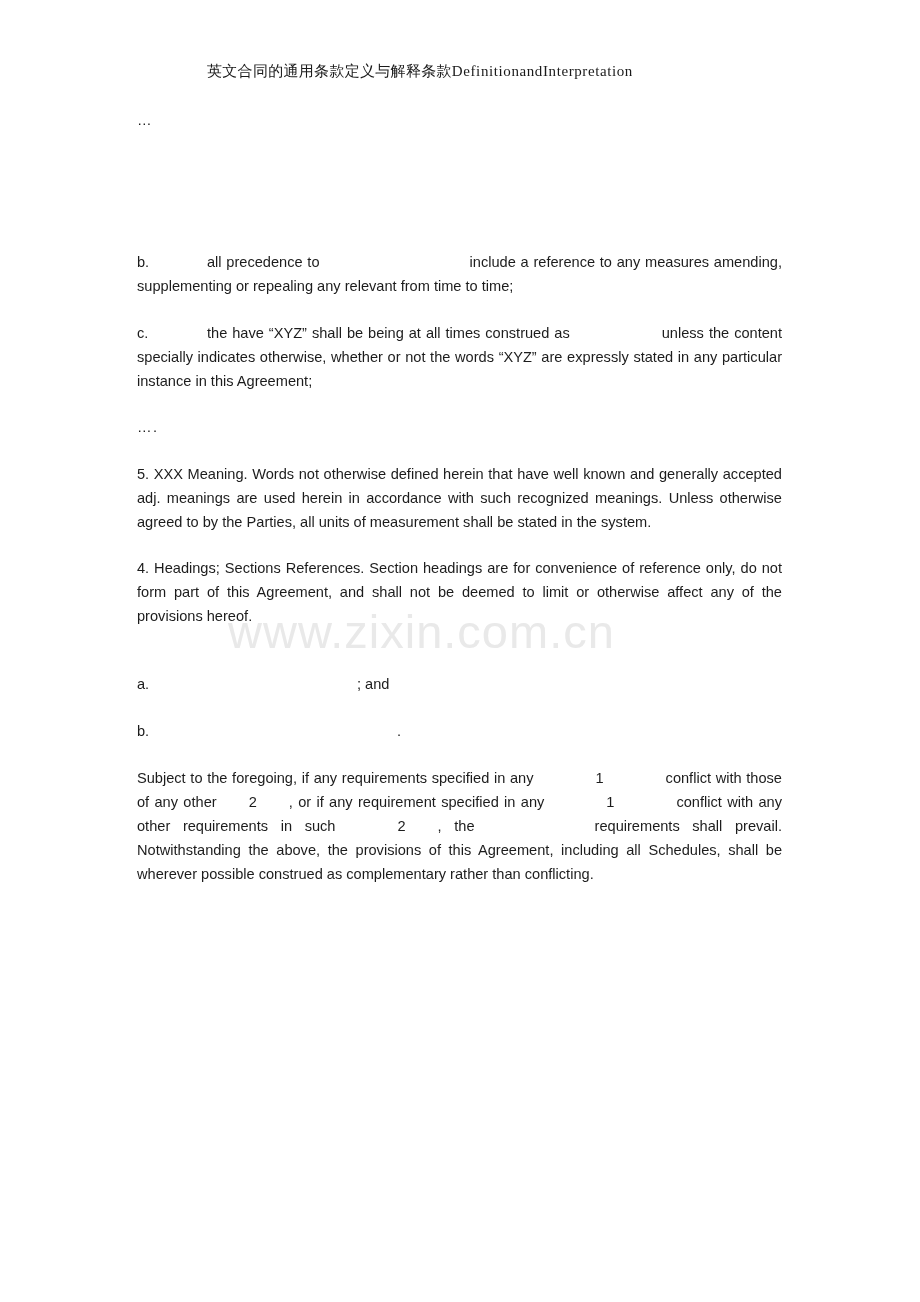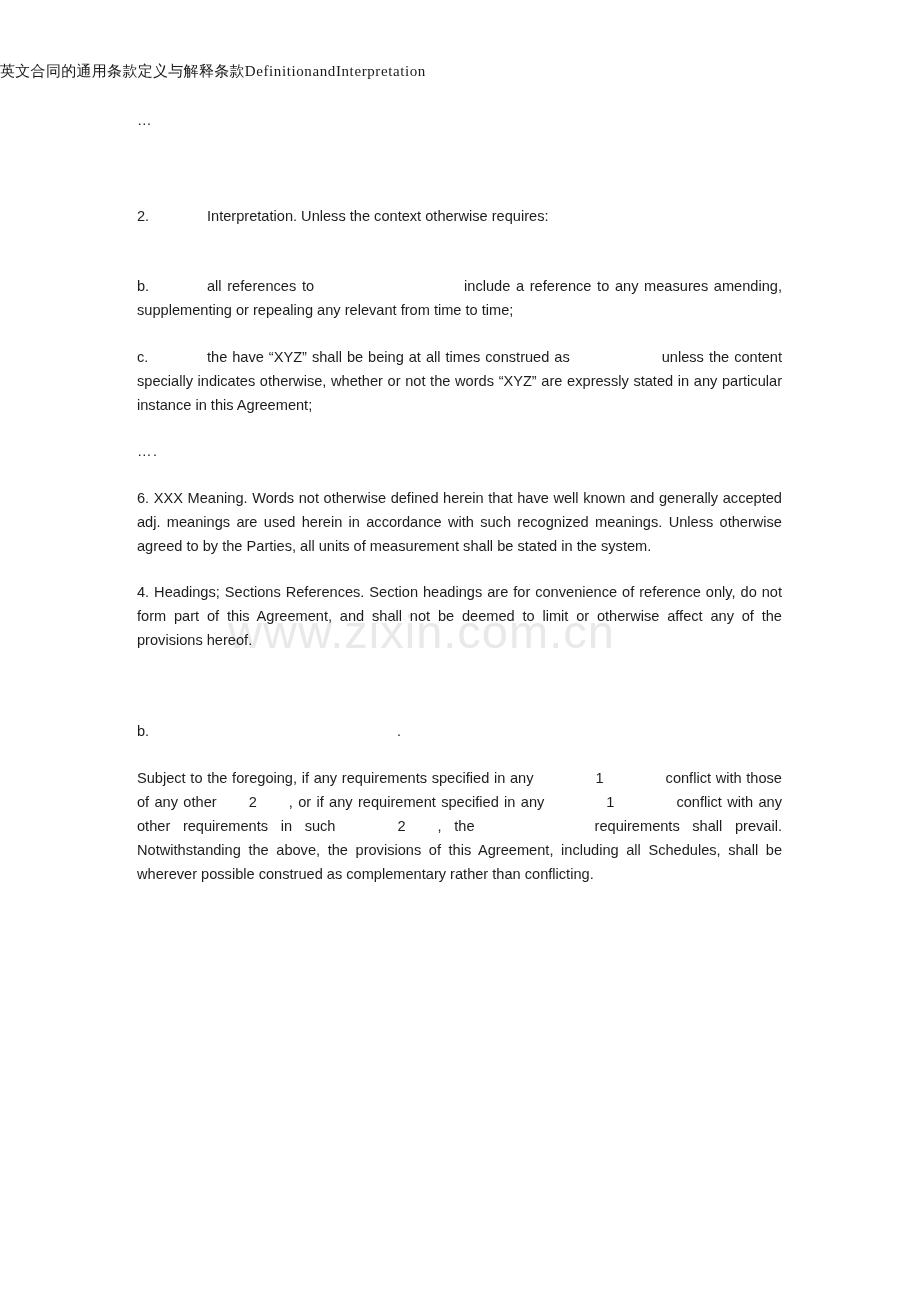--- a/index.html
+++ b/index.html
@@ -30,20 +30,21 @@
     pointer-events: none;
     z-index: 0;
   }
 
   
   .doc-title {
     position: absolute;
     left: 0;
     top: 62px;
     width: 840px;
+    text-align: center;
     font-family: "Liberation Serif", serif;
     font-size: 16px;
     color: #1a1a1a;
     letter-spacing: 0.3px;
     white-space: nowrap;
     z-index: 2;
   }
   .doc-title .cn { font-family: "DejaVu Sans", sans-serif; font-size: 15px; }
   .doc-title .en { font-family: "Liberation Serif", serif; font-size: 15px; letter-spacing: 0.6px; }
 
@@ -102,56 +103,56 @@
   <div class="doc-title">
     <span class="cn">英文合同的通用条款定义与解释条款</span><span class="en">DefinitionandInterpretation</span>
   </div>
 
   <div class="body-area">
 
     <div class="ellipsis">…</div>
 
     <div class="sp-1"></div>
 
-    <div class="para">
-      <span class="marker">2.</span><span>Interpretation. Unless the context otherwise requires:</span>
-    </div>
 
     <div class="sp-2"></div>
 
 
     <div class="sp-3"></div>
 
     <div class="para">
-      <span class="marker">b.</span><span>all references to</span><span class="gap-xl"></span><span>include a reference to any measures amending, supplementing or repealing any relevant from time to time;</span>
+      <span class="marker">b.</span><span>all precedence to</span><span class="gap-xl"></span><span>include a reference to any measures amending, supplementing or repealing any relevant from time to time;</span>
     </div>
 
     <div class="sp-4"></div>
 
     <div class="para">
       <span class="marker">c.</span><span>the have “XYZ” shall be being at all times construed as</span><span class="gap-m"></span><span>unless the content specially indicates otherwise, whether or not the words “XYZ” are expressly stated in any particular instance in this Agreement;</span>
     </div>
 
     <div class="sp-5"></div>
 
     <div class="ellipsis">….</div>
 
     <div class="sp-6"></div>
 
-    <div class="para">6. XXX Meaning. Words not otherwise defined herein that have well known and generally accepted adj. meanings are used herein in accordance with such recognized meanings. Unless otherwise agreed to by the Parties, all units of measurement shall be stated in the system.</div>
+    <div class="para">5. XXX Meaning. Words not otherwise defined herein that have well known and generally accepted adj. meanings are used herein in accordance with such recognized meanings. Unless otherwise agreed to by the Parties, all units of measurement shall be stated in the system.</div>
 
     <div class="sp-7"></div>
 
     <div class="para">4. Headings; Sections References. Section headings are for convenience of reference only, do not form part of this Agreement, and shall not be deemed to limit or otherwise affect any of the provisions hereof.</div>
 
     <div class="sp-8"></div>
 
 
     <div class="sp-9"></div>
 
+    <div class="para">
+      <span class="marker">a.</span><span class="gap-xl"></span><span>; and</span>
+    </div>
 
     <div class="sp-10"></div>
 
     <div class="para">
       <span class="marker">b.</span><span class="gap-xxl"></span><span>.</span>
     </div>
 
     <div class="sp-11"></div>
 
     <div class="para">

